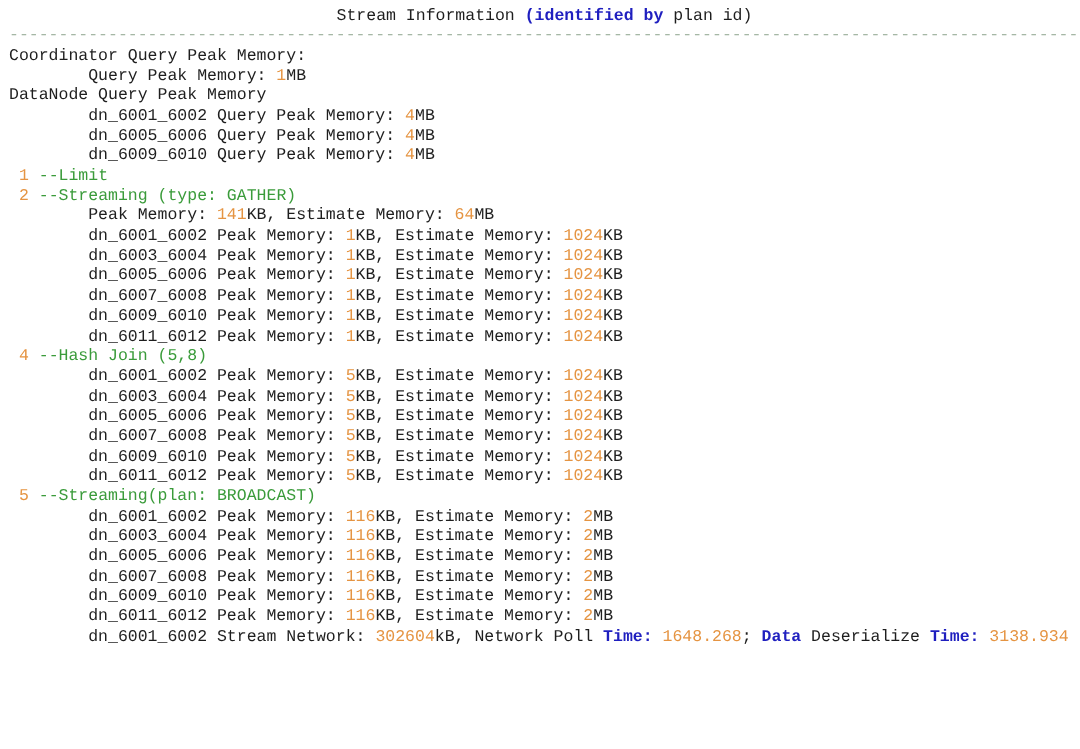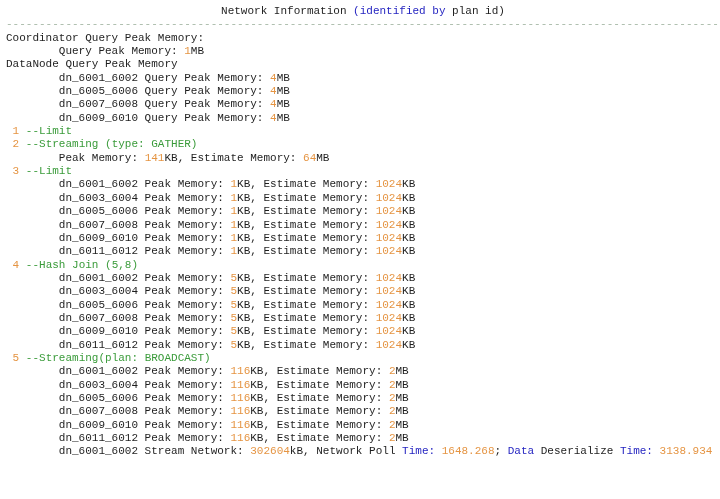--- a/index.html
+++ b/index.html
@@ -7,40 +7,38 @@
     width: 720px; height: 499px;
     box-sizing: border-box;
     padding: 5px 0 0 6px;
     overflow: hidden;
     font-family: "Liberation Mono", "DejaVu Sans Mono", monospace;
     font-size: 11px;
     line-height: 13.35px;
   }
   .line { white-space: pre; height: 13.35px; overflow: hidden; }
   .line.center { text-align: center; }
-  .seg-kw { font-weight: normal; }
+  .seg-kw { font-weight: bold; }
   .seg-plain { font-weight: normal; }
 </style>
 </head>
 <body>
 
 <div>
-    <div class="line center"><span class="seg-plain" style="color: rgb(30, 30, 30);">Network Information </span><span class="seg-kw" style="color: rgb(31, 31, 191);">(identified by</span><span class="seg-plain" style="color: rgb(30, 30, 30);"> plan id)</span></div>
+    <div class="line center"><span class="seg-plain" style="color: rgb(30, 30, 30);">Stream Information </span><span class="seg-kw" style="color: rgb(31, 31, 191);">(identified by</span><span class="seg-plain" style="color: rgb(30, 30, 30);"> plan id)</span></div>
     <div class="line"><span class="seg-sep" style="color: rgb(165, 183, 165);">-------------------------------------------------------------------------------------------------------------------</span></div>
     <div class="line"><span class="seg-plain" style="color: rgb(30, 30, 30);">Coordinator Query Peak Memory:</span></div>
     <div class="line"><span class="seg-plain" style="color: rgb(30, 30, 30);">        Query Peak Memory: </span><span class="seg-num" style="color: rgb(229, 148, 66);">1</span><span class="seg-plain" style="color: rgb(30, 30, 30);">MB</span></div>
     <div class="line"><span class="seg-plain" style="color: rgb(30, 30, 30);">DataNode Query Peak Memory</span></div>
     <div class="line"><span class="seg-plain" style="color: rgb(30, 30, 30);">        dn_6001_6002 Query Peak Memory: </span><span class="seg-num" style="color: rgb(229, 148, 66);">4</span><span class="seg-plain" style="color: rgb(30, 30, 30);">MB</span></div>
     <div class="line"><span class="seg-plain" style="color: rgb(30, 30, 30);">        dn_6005_6006 Query Peak Memory: </span><span class="seg-num" style="color: rgb(229, 148, 66);">4</span><span class="seg-plain" style="color: rgb(30, 30, 30);">MB</span></div>
-    <div class="line"><span class="seg-plain" style="color: rgb(30, 30, 30);">        dn_6007_6008 Query Peak Memory: </span><span class="seg-num" style="color: rgb(229, 148, 66);">4</span><span class="seg-plain" style="color: rgb(30, 30, 30);">MB</span></div>
     <div class="line"><span class="seg-plain" style="color: rgb(30, 30, 30);">        dn_6009_6010 Query Peak Memory: </span><span class="seg-num" style="color: rgb(229, 148, 66);">4</span><span class="seg-plain" style="color: rgb(30, 30, 30);">MB</span></div>
     <div class="line"><span class="seg-plain" style="color: rgb(30, 30, 30);"> </span><span class="seg-num" style="color: rgb(229, 148, 66);">1</span><span class="seg-plain" style="color: rgb(30, 30, 30);"> </span><span class="seg-op" style="color: rgb(58, 155, 58);">--Limit</span></div>
     <div class="line"><span class="seg-plain" style="color: rgb(30, 30, 30);"> </span><span class="seg-num" style="color: rgb(229, 148, 66);">2</span><span class="seg-plain" style="color: rgb(30, 30, 30);"> </span><span class="seg-op" style="color: rgb(58, 155, 58);">--Streaming (type: GATHER)</span></div>
     <div class="line"><span class="seg-plain" style="color: rgb(30, 30, 30);">        Peak Memory: </span><span class="seg-num" style="color: rgb(229, 148, 66);">141</span><span class="seg-plain" style="color: rgb(30, 30, 30);">KB, Estimate Memory: </span><span class="seg-num" style="color: rgb(229, 148, 66);">64</span><span class="seg-plain" style="color: rgb(30, 30, 30);">MB</span></div>
-    <div class="line"><span class="seg-plain" style="color: rgb(30, 30, 30);"> </span><span class="seg-num" style="color: rgb(229, 148, 66);">3</span><span class="seg-plain" style="color: rgb(30, 30, 30);"> </span><span class="seg-op" style="color: rgb(58, 155, 58);">--Limit</span></div>
     <div class="line"><span class="seg-plain" style="color: rgb(30, 30, 30);">        dn_6001_6002 Peak Memory: </span><span class="seg-num" style="color: rgb(229, 148, 66);">1</span><span class="seg-plain" style="color: rgb(30, 30, 30);">KB, Estimate Memory: </span><span class="seg-num" style="color: rgb(229, 148, 66);">1024</span><span class="seg-plain" style="color: rgb(30, 30, 30);">KB</span></div>
     <div class="line"><span class="seg-plain" style="color: rgb(30, 30, 30);">        dn_6003_6004 Peak Memory: </span><span class="seg-num" style="color: rgb(229, 148, 66);">1</span><span class="seg-plain" style="color: rgb(30, 30, 30);">KB, Estimate Memory: </span><span class="seg-num" style="color: rgb(229, 148, 66);">1024</span><span class="seg-plain" style="color: rgb(30, 30, 30);">KB</span></div>
     <div class="line"><span class="seg-plain" style="color: rgb(30, 30, 30);">        dn_6005_6006 Peak Memory: </span><span class="seg-num" style="color: rgb(229, 148, 66);">1</span><span class="seg-plain" style="color: rgb(30, 30, 30);">KB, Estimate Memory: </span><span class="seg-num" style="color: rgb(229, 148, 66);">1024</span><span class="seg-plain" style="color: rgb(30, 30, 30);">KB</span></div>
     <div class="line"><span class="seg-plain" style="color: rgb(30, 30, 30);">        dn_6007_6008 Peak Memory: </span><span class="seg-num" style="color: rgb(229, 148, 66);">1</span><span class="seg-plain" style="color: rgb(30, 30, 30);">KB, Estimate Memory: </span><span class="seg-num" style="color: rgb(229, 148, 66);">1024</span><span class="seg-plain" style="color: rgb(30, 30, 30);">KB</span></div>
     <div class="line"><span class="seg-plain" style="color: rgb(30, 30, 30);">        dn_6009_6010 Peak Memory: </span><span class="seg-num" style="color: rgb(229, 148, 66);">1</span><span class="seg-plain" style="color: rgb(30, 30, 30);">KB, Estimate Memory: </span><span class="seg-num" style="color: rgb(229, 148, 66);">1024</span><span class="seg-plain" style="color: rgb(30, 30, 30);">KB</span></div>
     <div class="line"><span class="seg-plain" style="color: rgb(30, 30, 30);">        dn_6011_6012 Peak Memory: </span><span class="seg-num" style="color: rgb(229, 148, 66);">1</span><span class="seg-plain" style="color: rgb(30, 30, 30);">KB, Estimate Memory: </span><span class="seg-num" style="color: rgb(229, 148, 66);">1024</span><span class="seg-plain" style="color: rgb(30, 30, 30);">KB</span></div>
     <div class="line"><span class="seg-plain" style="color: rgb(30, 30, 30);"> </span><span class="seg-num" style="color: rgb(229, 148, 66);">4</span><span class="seg-plain" style="color: rgb(30, 30, 30);"> </span><span class="seg-op" style="color: rgb(58, 155, 58);">--Hash Join (5,8)</span></div>
     <div class="line"><span class="seg-plain" style="color: rgb(30, 30, 30);">        dn_6001_6002 Peak Memory: </span><span class="seg-num" style="color: rgb(229, 148, 66);">5</span><span class="seg-plain" style="color: rgb(30, 30, 30);">KB, Estimate Memory: </span><span class="seg-num" style="color: rgb(229, 148, 66);">1024</span><span class="seg-plain" style="color: rgb(30, 30, 30);">KB</span></div>
     <div class="line"><span class="seg-plain" style="color: rgb(30, 30, 30);">        dn_6003_6004 Peak Memory: </span><span class="seg-num" style="color: rgb(229, 148, 66);">5</span><span class="seg-plain" style="color: rgb(30, 30, 30);">KB, Estimate Memory: </span><span class="seg-num" style="color: rgb(229, 148, 66);">1024</span><span class="seg-plain" style="color: rgb(30, 30, 30);">KB</span></div>
     <div class="line"><span class="seg-plain" style="color: rgb(30, 30, 30);">        dn_6005_6006 Peak Memory: </span><span class="seg-num" style="color: rgb(229, 148, 66);">5</span><span class="seg-plain" style="color: rgb(30, 30, 30);">KB, Estimate Memory: </span><span class="seg-num" style="color: rgb(229, 148, 66);">1024</span><span class="seg-plain" style="color: rgb(30, 30, 30);">KB</span></div>

